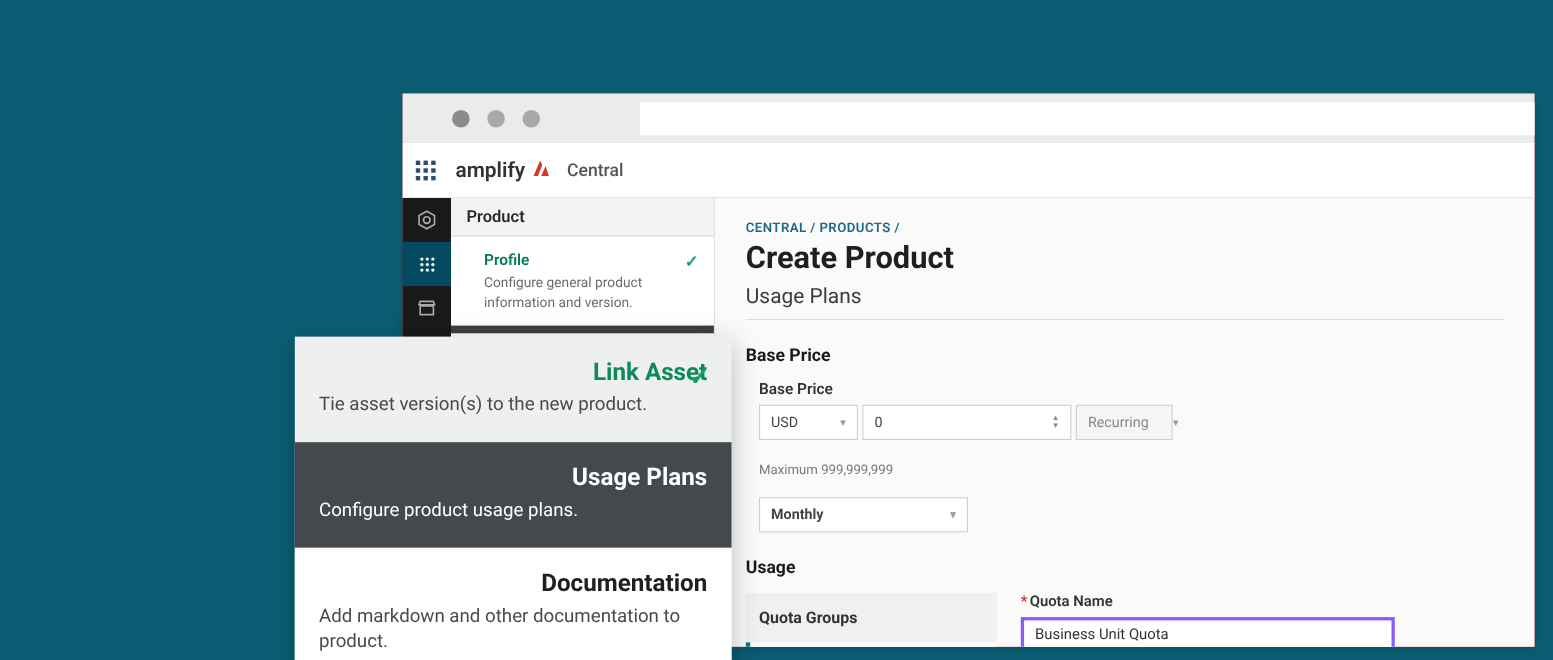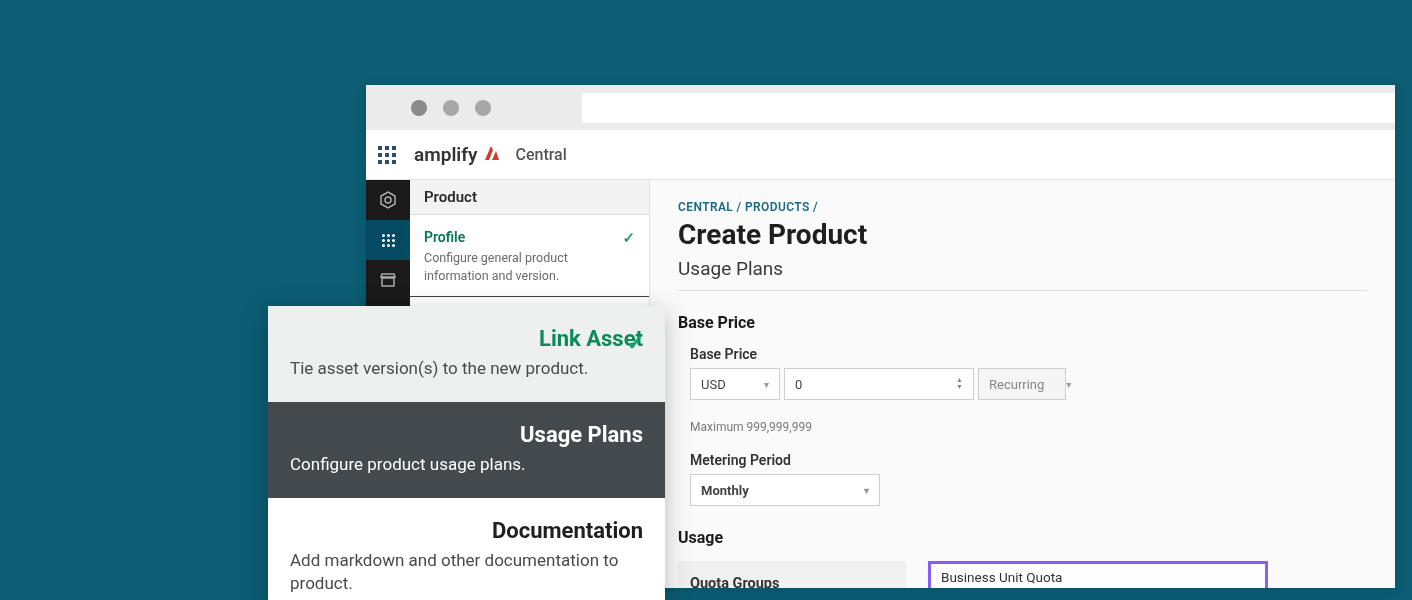--- a/index.html
+++ b/index.html
@@ -78,22 +78,22 @@
 }
 .steps-header {
   padding: 8px 14px;
   font-size: 15px;
   font-weight: 600;
   color: #2a2a2a;
   border-bottom: 1px solid #dcdcdc;
   background: #f3f3f3;
 }
 .step-item {
-  padding: 14px 14px 12px;
-  border-bottom: 1px solid #404040;
+  padding: 14px 30px 12px;
+  border-bottom: 7px solid #404040;
   position: relative;
 }
 .step-title { font-size: 14px; font-weight: 600; color: #047a53; }
 .step-desc { font-size: 12.5px; color: #6b6b6b; margin-top: 4px; line-height: 1.4; }
 .step-check { position: absolute; right: 14px; top: 14px; color: #1a9e6a; font-weight: bold; font-size: 15px; }
 .main-panel {
   flex: 1;
   background: #fafafa;
   padding: 20px 28px;
   overflow: hidden;
@@ -257,37 +257,37 @@
             </div>
         </div>
         <div class="select recurring-sel">
           <span>Recurring</span>
           <span class="caret">▾</span>
         </div>
       </div>
       <div class="helper">Maximum 999,999,999</div>
 
       <div class="meter-group">
-        <div class="field-label">Metering Period</div>
         <div class="select meter-sel">
           <span>Monthly</span>
           <span class="caret">▾</span>
         </div>
       </div>
 
       <div class="section-h">Usage</div>
       <div class="usage-body">
         <div class="quota-groups">
           <div class="qg-header">Quota Groups</div>
           <div class="qg-item">
             
             
           </div>
         </div>
         <div class="quota-form">
+          <div class="req-label">Quota Name</div>
           <div class="text-input">
             <span>Business Unit Quota</span>
           </div>
         </div>
       </div>
     </div>
   </div>
 </div>
 
 <div class="overlay-card">

